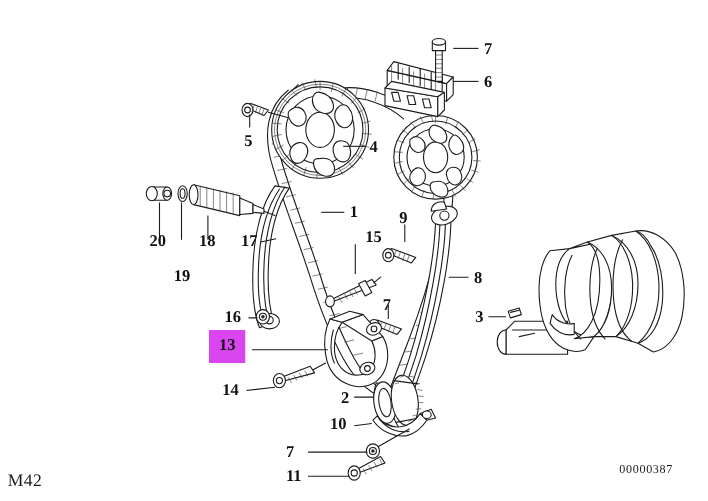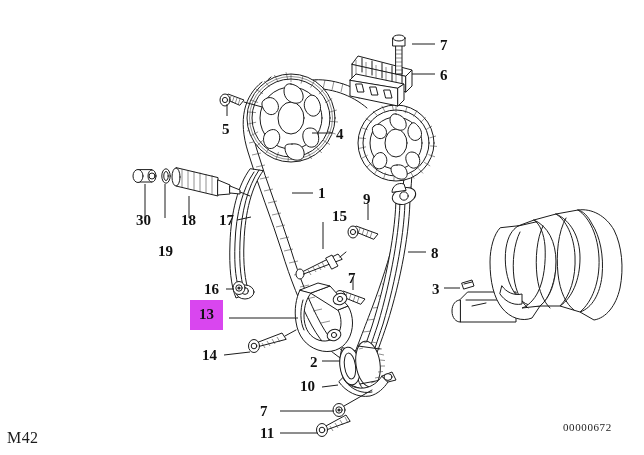--- a/index.html
+++ b/index.html
@@ -496,18 +496,18 @@
   <div class="callout" style="left:300px;top:379px;">10</div>
   <div class="callout" style="left:260px;top:426px;">11</div>
   <div class="callout" style="left:260px;top:404px;">7</div>
   <div class="callout highlight">13</div>
   <div class="callout" style="left:202px;top:348px;">14</div>
   <div class="callout" style="left:332px;top:209px;">15</div>
   <div class="callout" style="left:204px;top:282px;">16</div>
   <div class="callout" style="left:219px;top:213px;">17</div>
   <div class="callout" style="left:181px;top:213px;text-align:right;">18</div>
   <div class="callout" style="left:158px;top:228px;margin-top:16px;">19</div>
-  <div class="callout" style="left:136px;top:213px;">30</div>
+  <div class="callout" style="left:136px;top:213px;">20</div>
 
   <div class="corner-code" id="engine-code">M42</div>
-  <div class="corner-code" id="drawing-number">00000672</div>
+  <div class="corner-code" id="drawing-number">00000387</div>
 
 </div>
 
 </body></html>

